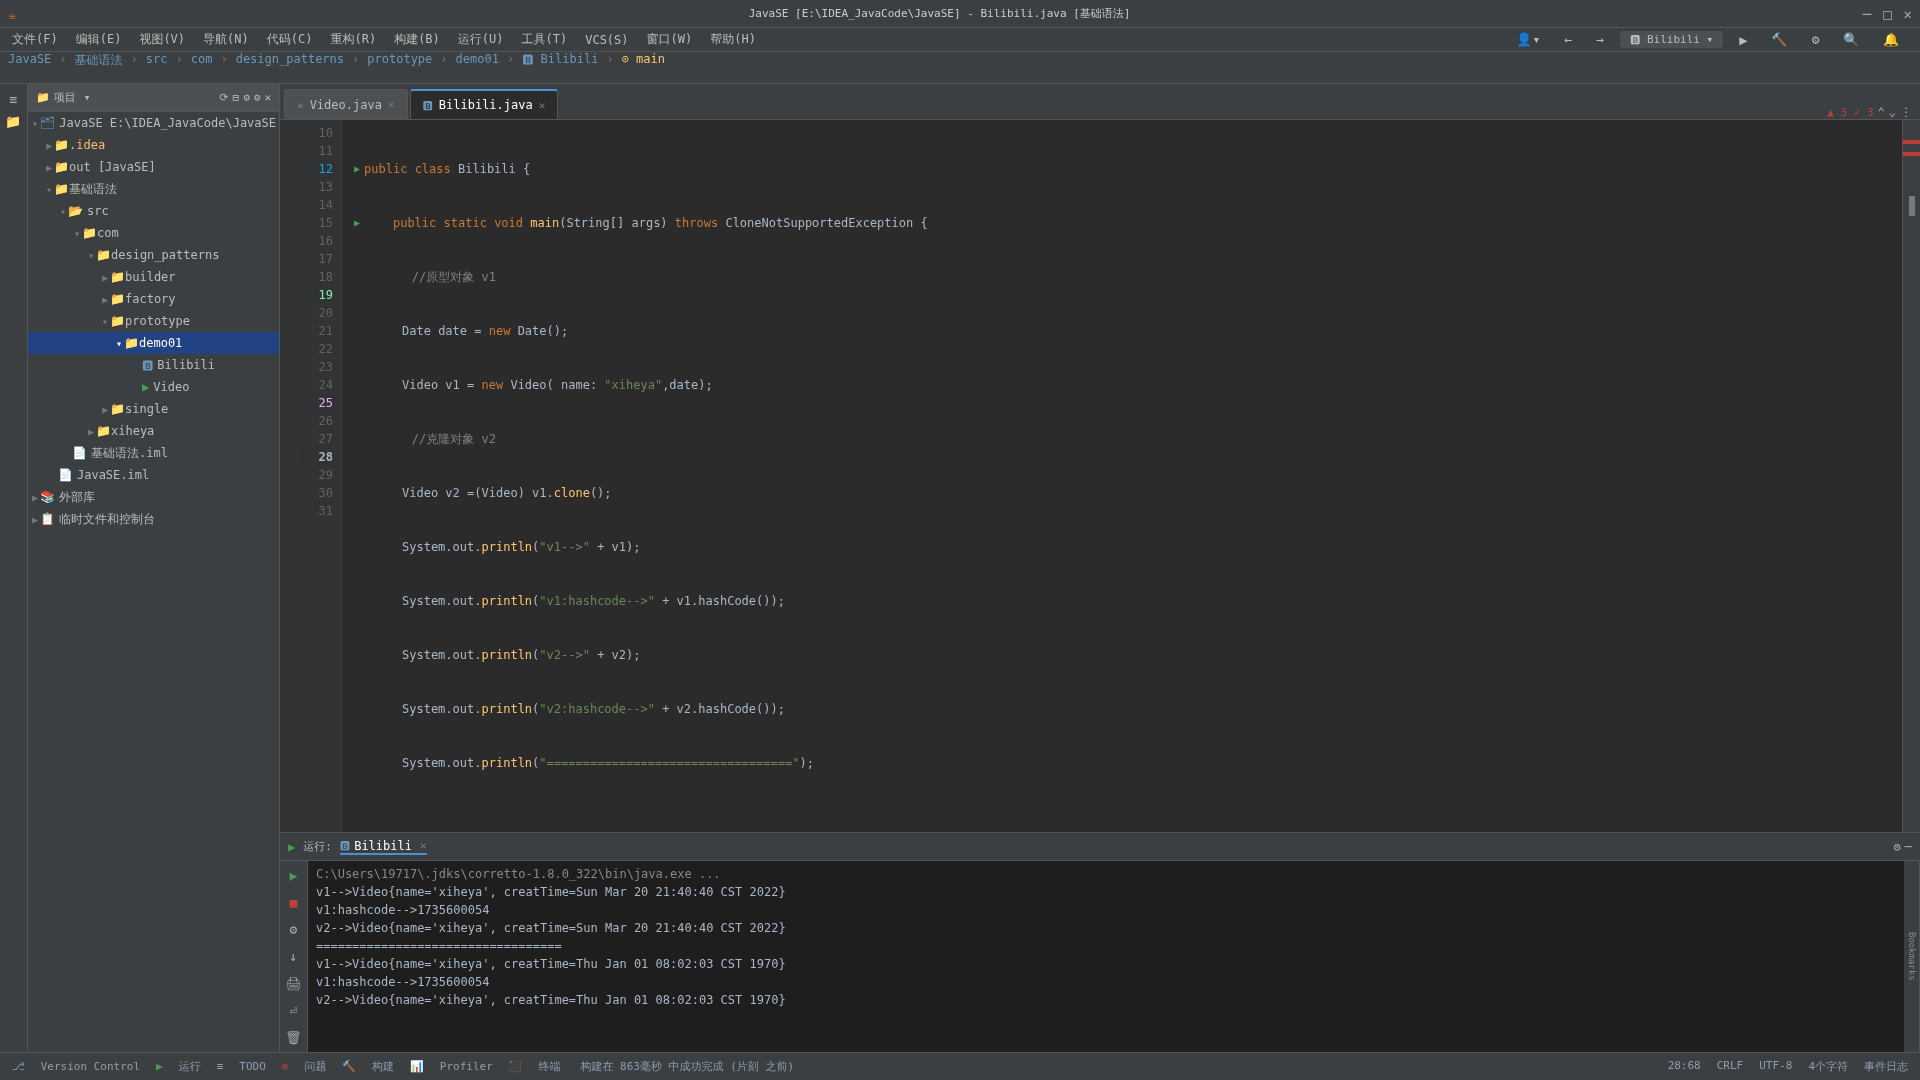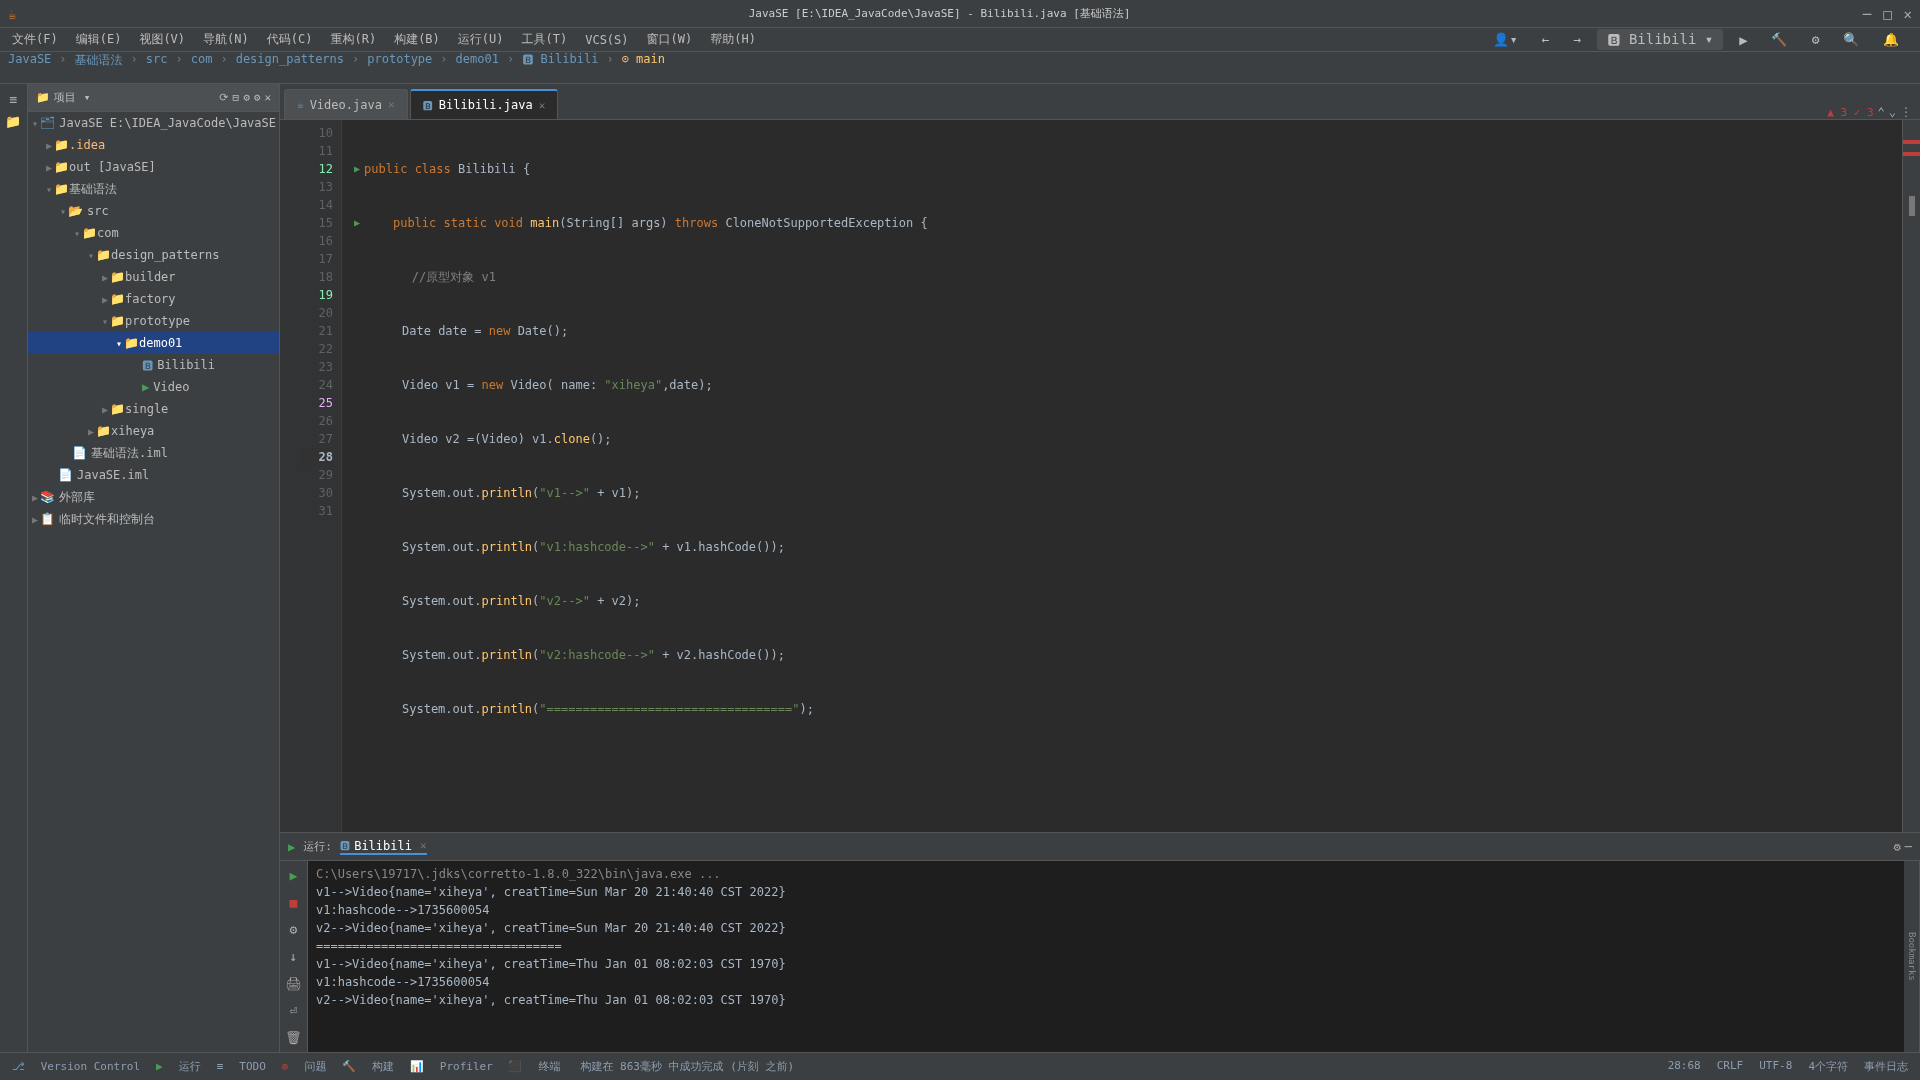--- a/index.html
+++ b/index.html
@@ -169,21 +169,21 @@
   <span>构建(B)</span>
   <span>运行(U)</span>
   <span>工具(T)</span>
   <span>VCS(S)</span>
   <span>窗口(W)</span>
   <span>帮助(H)</span>
   <div id="top-right">
     <span class="tr-btn">👤▾</span>
     <span class="tr-btn">←</span>
     <span class="tr-btn">→</span>
-    <span style="background:#4c5052; padding:2px 10px; border-radius:3px; color:#bbb; font-size:14px; cursor:pointer;">🅱 Bilibili ▾</span>
+    <span style="background:#4c5052; padding:2px 10px; border-radius:3px; color:#bbb; font-size:11px; cursor:pointer;">🅱 Bilibili ▾</span>
     <span class="run-btn">▶</span>
     <span style="color:#cc7832; font-size:13px;">🔨</span>
     <span class="tr-btn">⚙</span>
     <span class="tr-btn">🔍</span>
     <span style="color:#e8b84b; font-size:13px;">🔔</span>
   </div>
 </div>
 
 <div id="toolbar">
   <span class="breadcrumb-item">JavaSE</span>
@@ -367,21 +367,21 @@
 
     <div id="code-editor" style="height: calc(100% - 36px - 220px);">
 
       <div id="gutter" style="background:#313335; width:20px;">
         
       </div>
 
       <div id="line-numbers">
         <div style="line-height:18px; color:#606366;">10</div>
         <div style="line-height:18px; color:#606366;">11</div>
-        <div style="line-height:18px; color:#86efac;">12</div>
+        <div style="line-height:18px; color:#0ea5e9;">12</div>
         <div style="line-height:18px; color:#606366;">13</div>
         <div style="line-height:18px; color:#606366;">14</div>
         <div style="line-height:18px; color:#606366;">15</div>
         <div style="line-height:18px; color:#606366;">16</div>
         <div style="line-height:18px; color:#606366;">17</div>
         <div style="line-height:18px; color:#606366;">18</div>
         <div style="line-height:18px; color:#86efac;">19</div>
         <div style="line-height:18px; color:#606366;">20</div>
         <div style="line-height:18px; color:#606366;">21</div>
         <div style="line-height:18px; color:#606366;">22</div>
@@ -407,20 +407,21 @@
         </div>
         <div class="line"><span class="comment">        //原型对象 v1</span></div>
         <div class="line">
           <span style="width:48px; display:inline-block;"></span>
           <span style="color:#a9b7c6;">Date </span><span style="color:#a9b7c6;">date</span><span> = </span><span class="kw">new</span><span> </span><span style="color:#a9b7c6;">Date</span><span>();</span>
         </div>
         <div class="line">
           <span style="width:48px; display:inline-block;"></span>
           <span style="color:#a9b7c6;">Video </span><span style="color:#a9b7c6;">v1</span><span> = </span><span class="kw">new</span><span> </span><span style="color:#a9b7c6;">Video</span><span>( name: </span><span class="str">"xiheya"</span><span>,date);</span>
         </div>
+        <div class="line"><span class="comment">        //克隆对象 v2</span></div>
         <div class="line">
           <span style="width:48px; display:inline-block;"></span>
           <span style="color:#a9b7c6;">Video </span><span style="color:#a9b7c6;">v2</span><span> =(</span><span style="color:#a9b7c6;">Video</span><span>) </span><span style="color:#a9b7c6;">v1</span><span>.</span><span class="method">clone</span><span>();</span>
         </div>
         <div class="line">
           <span style="width:48px; display:inline-block;"></span>
           <span style="color:#a9b7c6;">System</span><span>.</span><span style="color:#a9b7c6;">out</span><span>.</span><span class="method">println</span><span>(</span><span class="str">"v1--&gt;"</span><span> + v1);</span>
         </div>
         <div class="line">
           <span style="width:48px; display:inline-block;"></span>

